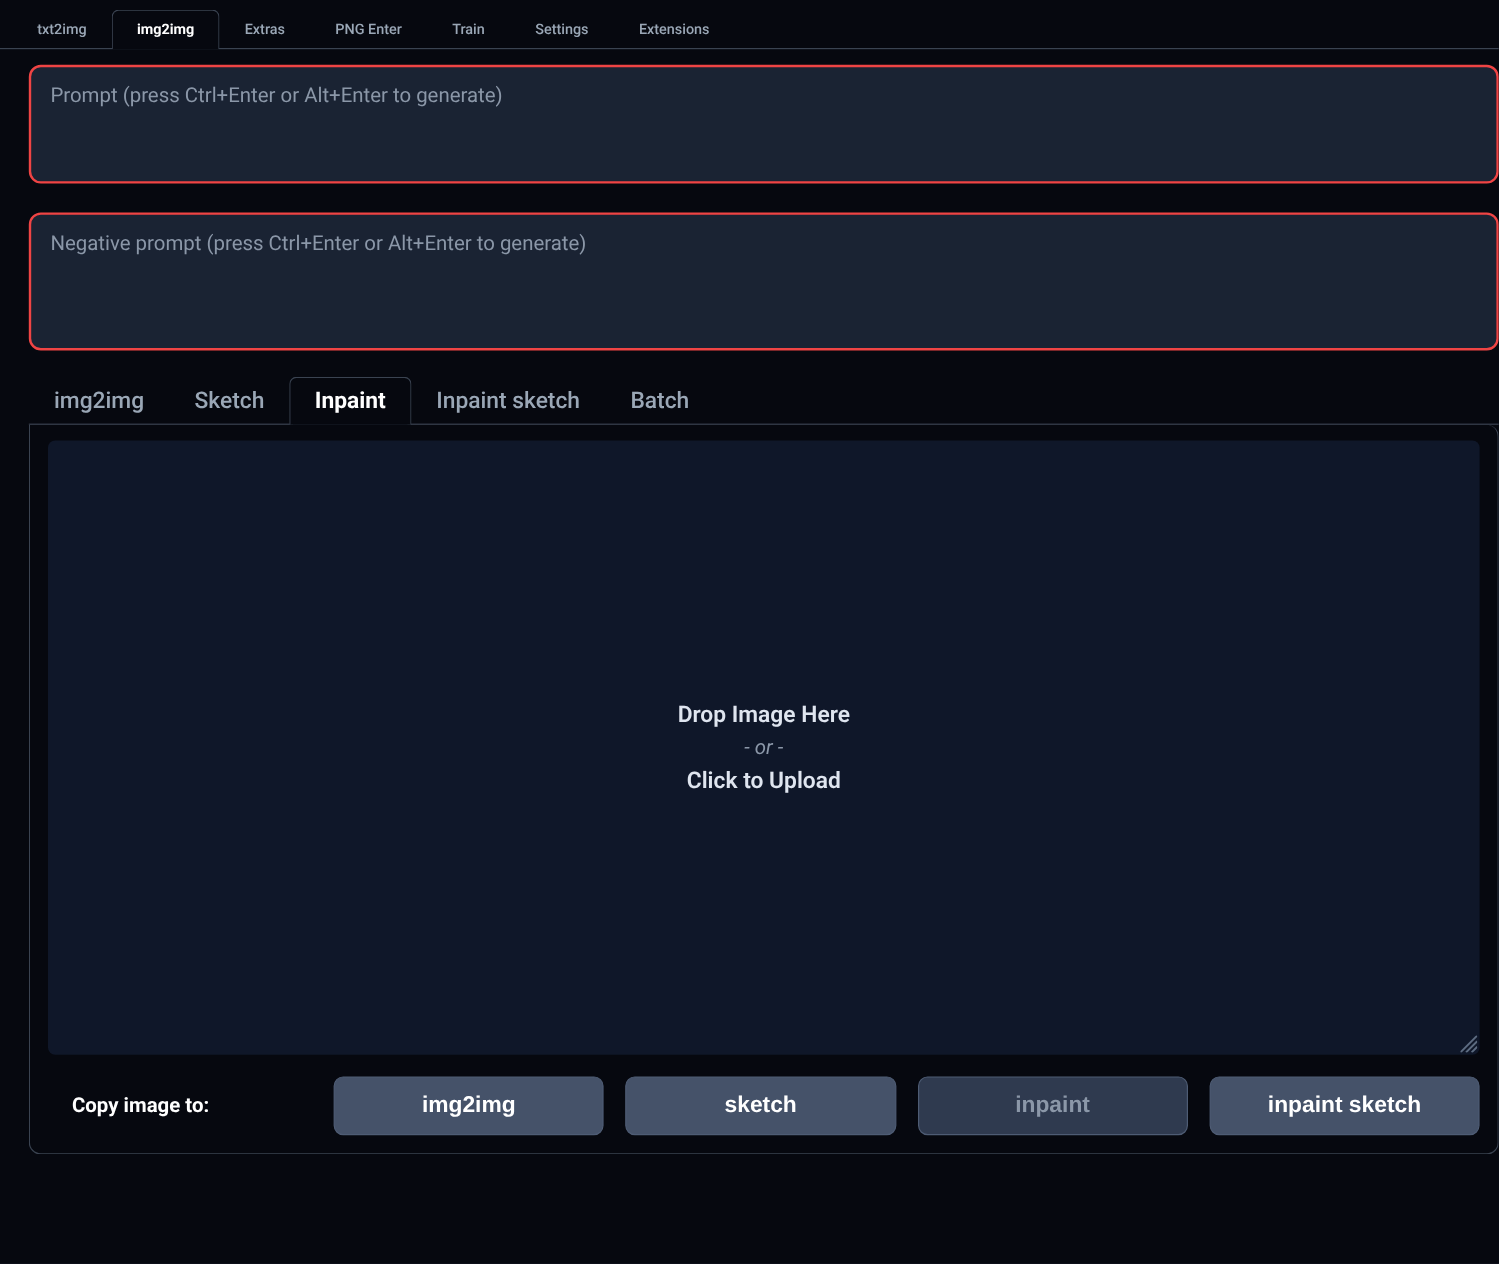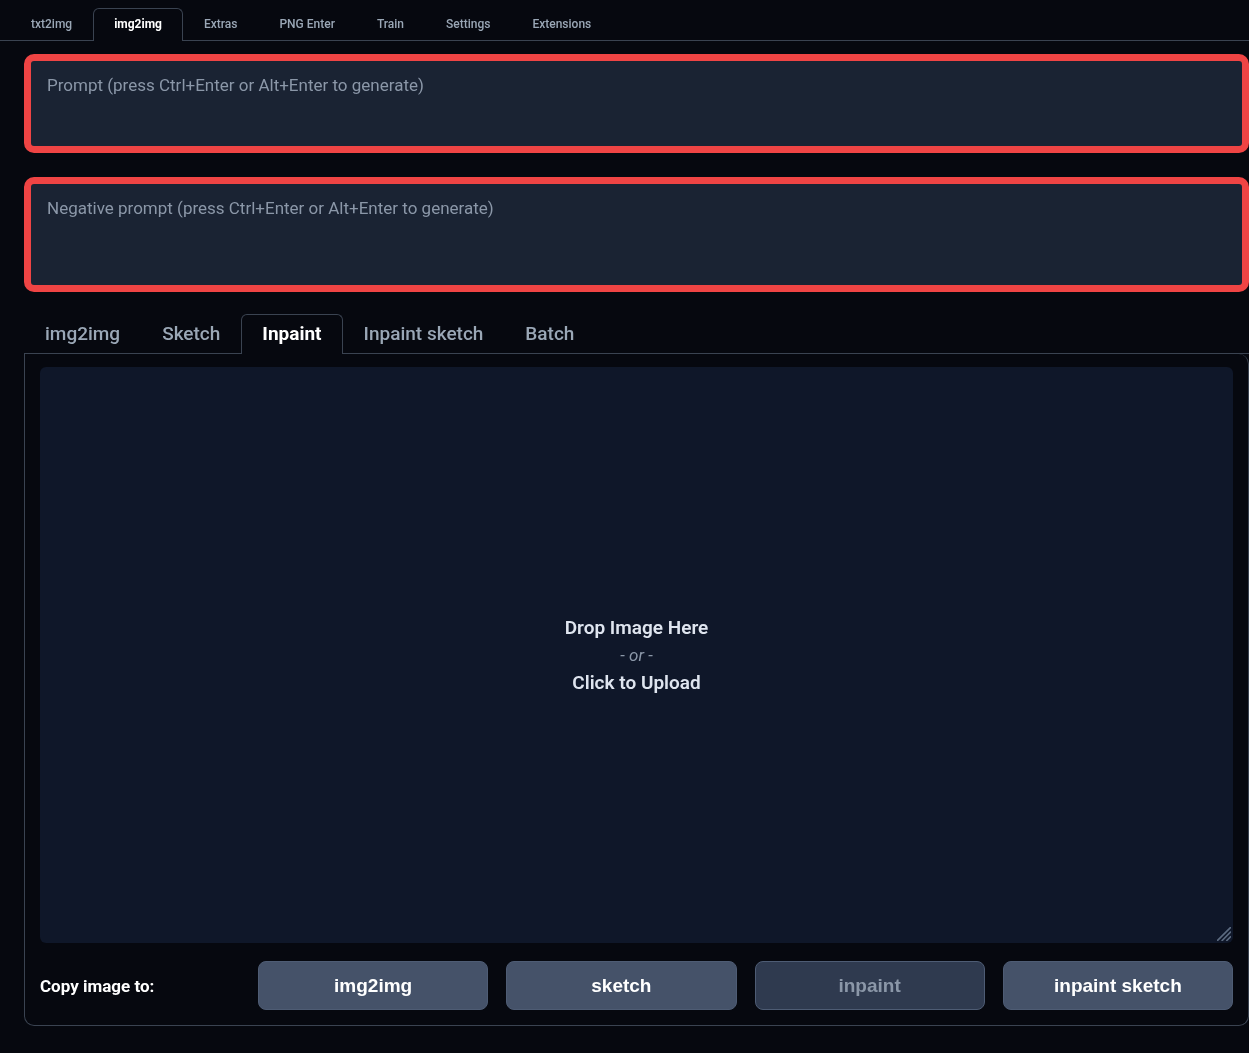--- a/index.html
+++ b/index.html
@@ -40,21 +40,21 @@
     font-weight: 700;
     border-color: #3a4351;
     background: #06080f;
   }
 
   
   .prompt-block { padding: 13px 0 0 24px; }
   .prompt-area {
     width: 100%;
     background: #1a2333;
-    border: 7px solid #ef4444;
+    border: 2px solid #ef4444;
     border-radius: 10px;
     color: #cfd6e4;
     font-size: 17px;
     padding: 14px 16px;
     resize: none;
     outline: none;
     font-family: inherit;
   }
   .prompt-area::placeholder { color: #8b97a8; }
   #prompt-main { height: 99px; }
@@ -97,21 +97,21 @@
     border-top: none;
     border-bottom-left-radius: 10px;
     border-bottom-right-radius: 10px;
     border-top-right-radius: 10px;
     padding: 13px 15px 15px 15px;
   }
 
   .dropzone {
     position: relative;
     width: 100%;
-    height: 576px;
+    height: 512px;
     background: #0f1729;
     border-radius: 6px;
     display: flex;
     flex-direction: column;
     align-items: center;
     justify-content: center;
     color: #dfe5ef;
     cursor: pointer;
   }
   .dropzone .line1 { font-size: 19px; font-weight: 600; }
@@ -127,20 +127,21 @@
     pointer-events: none;
   }
   .resize-handle svg { width: 14px; height: 14px; display:block; }
 
   
   .copy-row {
     display: flex;
     align-items: center;
     gap: 18px;
     margin-top: 18px;
+    margin-left: 20px;
   }
   .copy-label {
     font-size: 17px;
     font-weight: 700;
     color: #ffffff;
     flex: 0 0 200px;
   }
   .copy-btn {
     flex: 1 1 0;
     height: 49px;

